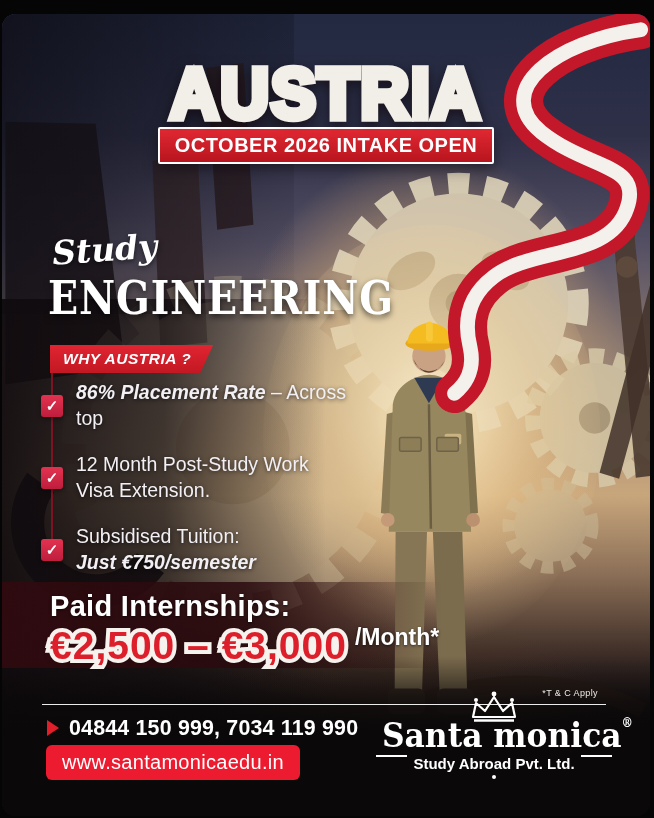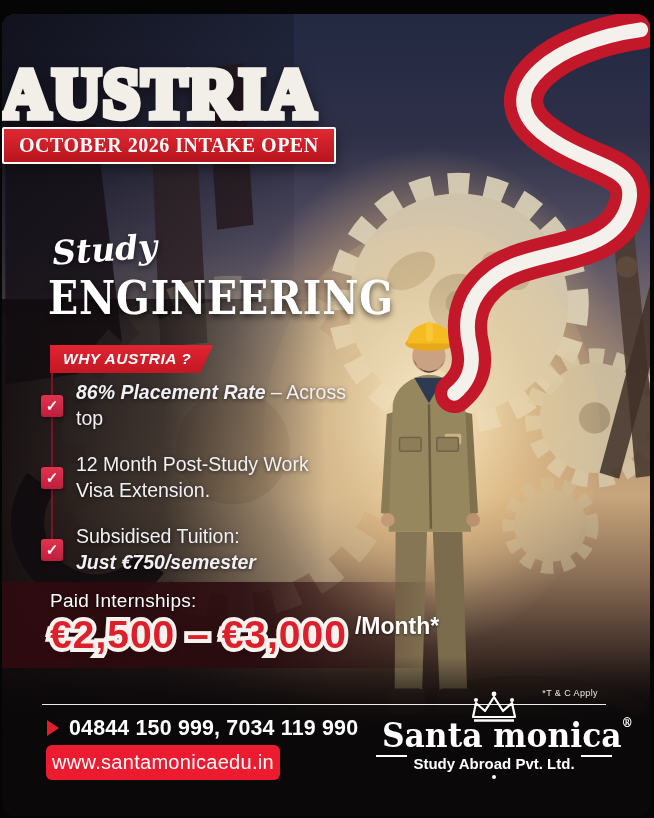--- a/index.html
+++ b/index.html
@@ -20,22 +20,22 @@
   svg.scene { position:absolute; inset:0; width:100%; height:100%; }
 
   .overlay-left { position:absolute; left:0; top:285px; bottom:95px; width:50%;
     background:linear-gradient(90deg, rgba(16,11,14,0.95) 0%, rgba(16,11,14,0.72) 50%, rgba(16,11,14,0) 100%); }
   .overlay-top-left { position:absolute; left:0; top:0; width:45%; height:300px;
     background:linear-gradient(115deg, rgba(13,12,20,0.8) 0%, rgba(13,12,20,0.35) 55%, rgba(13,12,20,0) 100%); }
   .overlay-bottom { position:absolute; left:0; right:0; bottom:0; height:160px;
     background:linear-gradient(0deg, #0a0809 0%, #0a0809 52%, rgba(10,8,9,0.72) 72%, rgba(10,8,9,0) 100%); }
 
   
-  .header { position:absolute; top:46px; left:0; right:0; text-align:left; z-index:6;
-            filter:drop-shadow(0 5px 7px rgba(10,5,10,0.5));font-family:Liberation Serif, serif; }
+  .header { position:absolute; top:46px; left:0; right:0; text-align:center; z-index:6;
+            filter:drop-shadow(0 5px 7px rgba(10,5,10,0.5)); }
   .title { display:inline-block; position:relative; z-index:0;
            font-size:67px; font-weight:700; letter-spacing:2px; line-height:1.0;
            transform:scaleY(1.04);
            background:linear-gradient(104deg,#cf1f2b 0%,#cf1f2b 28%,#f0e9ea 41%,#d42630 52%,#cf1f2b 62%,#eabbbf 74%,#c91e2a 85%,#cf1f2b 100%);
            -webkit-background-clip:text; background-clip:text; -webkit-text-fill-color:transparent; }
   .title::before { content:attr(data-text); position:absolute; left:0; top:0; width:100%;
            z-index:-1; -webkit-text-stroke:7px #f2eee8; -webkit-text-fill-color:#f2eee8;
            text-shadow:0 4px 10px rgba(30,5,10,0.45); }
   .intake-box { display:inline-block; padding:5px 15px;
            background:linear-gradient(180deg,#e02832,#b8151e);
@@ -67,21 +67,21 @@
            display:flex; align-items:center; justify-content:center;
            color:#fff; font-size:15px; font-weight:700; box-shadow:0 2px 4px rgba(0,0,0,0.4); }
   .check-text { color:#f2f0f4; font-size:19.5px; line-height:1.33;
            text-shadow:0 1px 4px rgba(0,0,0,0.65); }
   .check-text .em { font-weight:700; font-style:italic; }
 
   
   .band { position:absolute; left:0; top:568px; width:440px; height:86px; z-index:6;
            background:linear-gradient(90deg, rgba(48,10,15,0.93) 0%, rgba(42,10,14,0.85) 55%, rgba(32,8,11,0) 100%);
            padding:8px 0 0 48px; }
-  .band-label { color:#ffffff; font-size:19px; font-weight:400; letter-spacing:0.3px;
+  .band-label { color:#ffffff; font-size:29px; font-weight:700; letter-spacing:0.3px;
            text-shadow:0 1px 3px rgba(0,0,0,0.6); }
   .price-row { display:flex; align-items:flex-start; margin-top:1px; }
   .price { position:relative; z-index:0; font-size:39px; font-weight:700; letter-spacing:1px;
            color:#dc1f2a; white-space:nowrap; }
   .price::before { content:attr(data-text); position:absolute; left:0; top:0; width:100%;
            z-index:-1; -webkit-text-stroke:8px #f6f2ee; color:#f6f2ee;
            text-shadow:0 3px 7px rgba(40,0,5,0.55); }
   .price-suffix { color:#ffffff; font-size:23px; font-weight:700; margin-left:8px;
            text-shadow:0 1px 3px rgba(0,0,0,0.6); }
 
@@ -91,21 +91,21 @@
   .divider { position:absolute; left:40px; width:564px; top:690px; height:1px;
            background:rgba(255,255,255,0.92); z-index:7; }
 
   
   .footer { position:absolute; left:0; right:12px; bottom:0; height:125px; z-index:7; }
   .phone-row { position:absolute; left:44px; top:24px; display:flex; align-items:center; gap:10px; }
   .phone-arrow { width:13px; height:16px; }
   .phone-num { color:#ffffff; font-size:22.5px; font-weight:700; letter-spacing:0.2px;
            transform:scaleX(0.95); transform-origin:left; white-space:nowrap; }
   .site-box { position:absolute; left:44px; top:54px; background:#ed1b2f; border-radius:6px;
-           padding:6px 6px; color:#ffffff; font-size:20px; letter-spacing:0.3px; }
+           padding:6px 16px; color:#ffffff; font-size:20px; letter-spacing:0.3px; }
 
   .brand { position:absolute; right:26px; top:0px; width:236px; text-align:center; color:#fff; }
   .crown { display:block; margin:0 auto -4px auto; width:54px; height:32px; }
   .brand-name-row { position:relative; font-family:"DejaVu Serif", serif; font-weight:700;
            font-size:33px; letter-spacing:0px; transform:scaleX(0.95); white-space:nowrap;
            line-height:1.05; }
   .brand-reg { font-size:12px; vertical-align:top; position:relative; top:-2px; }
   .brand-tag-row { display:flex; gap:6px; margin-top:1px; }
   .brand-rule { flex:1; height:2px; background:#ffffff; }
   .brand-tagline { font-size:15px; font-weight:700; white-space:nowrap; }

